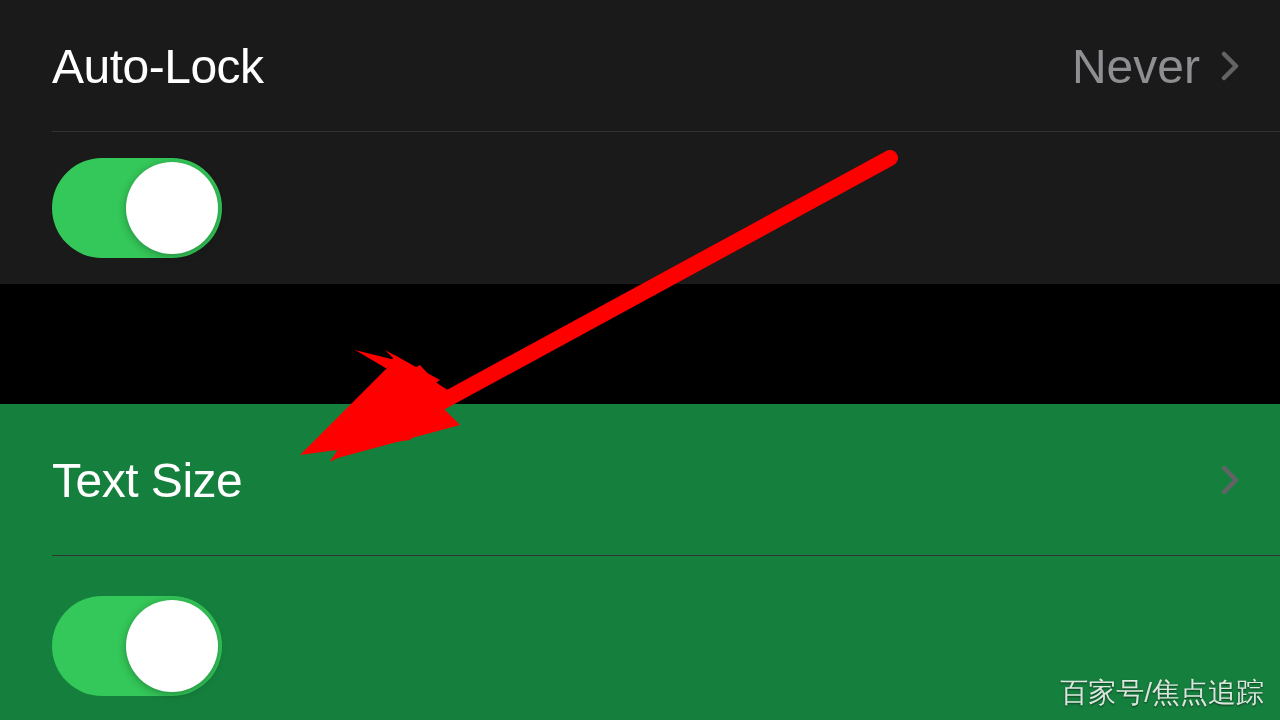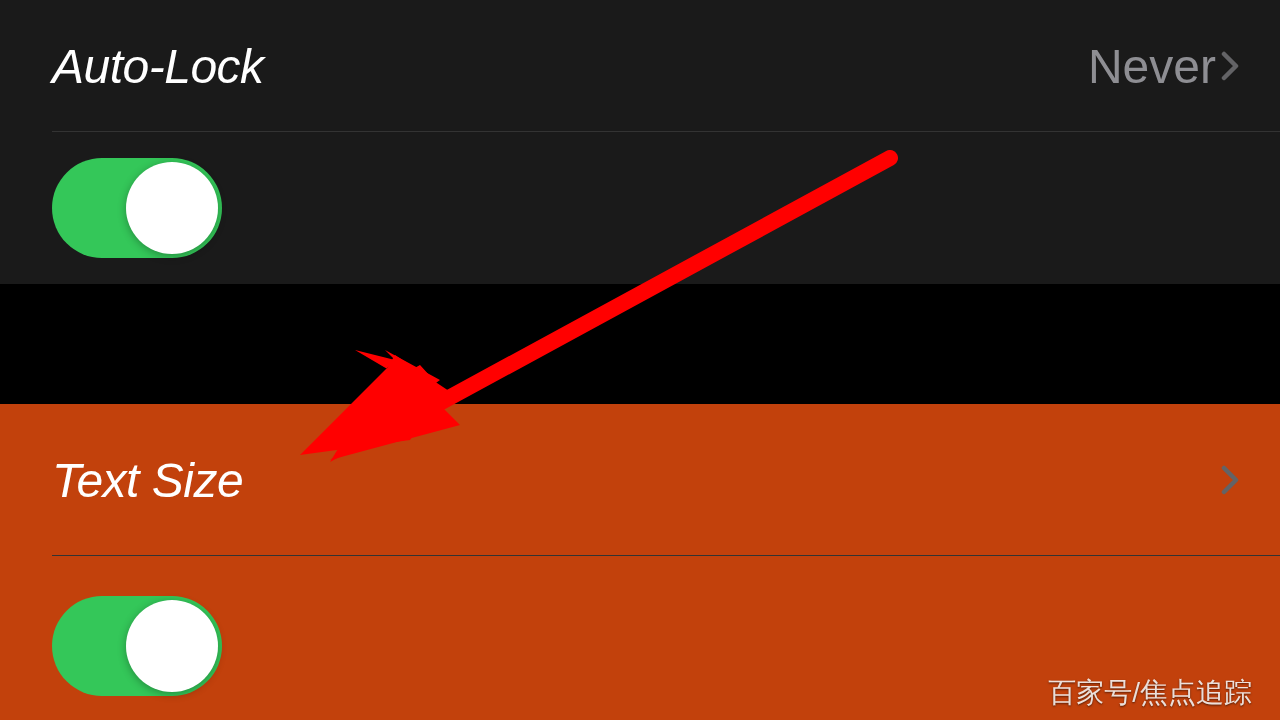--- a/index.html
+++ b/index.html
@@ -36,26 +36,25 @@
       background: #333;
     }
     .settings-row.last-in-group::after {
       display: none;
     }
     .row-label {
       color: #fff;
       font-size: 48px;
       font-weight: 400;
       letter-spacing: -0.5px;
-      font-style: italic;
     }
     .row-right {
       display: flex;
       align-items: center;
-      gap: 4px;
+      gap: 20px;
       justify-content: center;
     }
     .row-value {
       color: #8e8e93;
       font-size: 48px;
       font-weight: 400;
     }
     .chevron {
       width: 20px;
       height: 32px;
@@ -90,21 +89,21 @@
       right: 4px;
     }
     .group-gap {
       height: 120px;
       background: #000;
     }
     .group1 {
       background: #1a1a1a;
     }
     .group2 {
-      background: #c2410c;
+      background: #15803d;
     }
     .row-autolock {
       height: 132px;
       padding-top: 0;
       align-items: center;
     }
     .row-raisewake {
       height: 152px;
     }
     .row-textsize {
@@ -123,21 +122,21 @@
       top: 150px;
       left: 300px;
       width: 620px;
       height: 330px;
       pointer-events: none;
       z-index: 100;
     }
     .watermark {
       position: absolute;
       bottom: 8px;
-      right: 28px;
+      right: 16px;
       color: rgba(255,255,255,0.85);
       font-size: 28px;
       font-family: sans-serif;
       z-index: 200;
       text-shadow: 0 1px 2px rgba(0,0,0,0.6);
     }
   </style>
 </head>
 <body>
 

